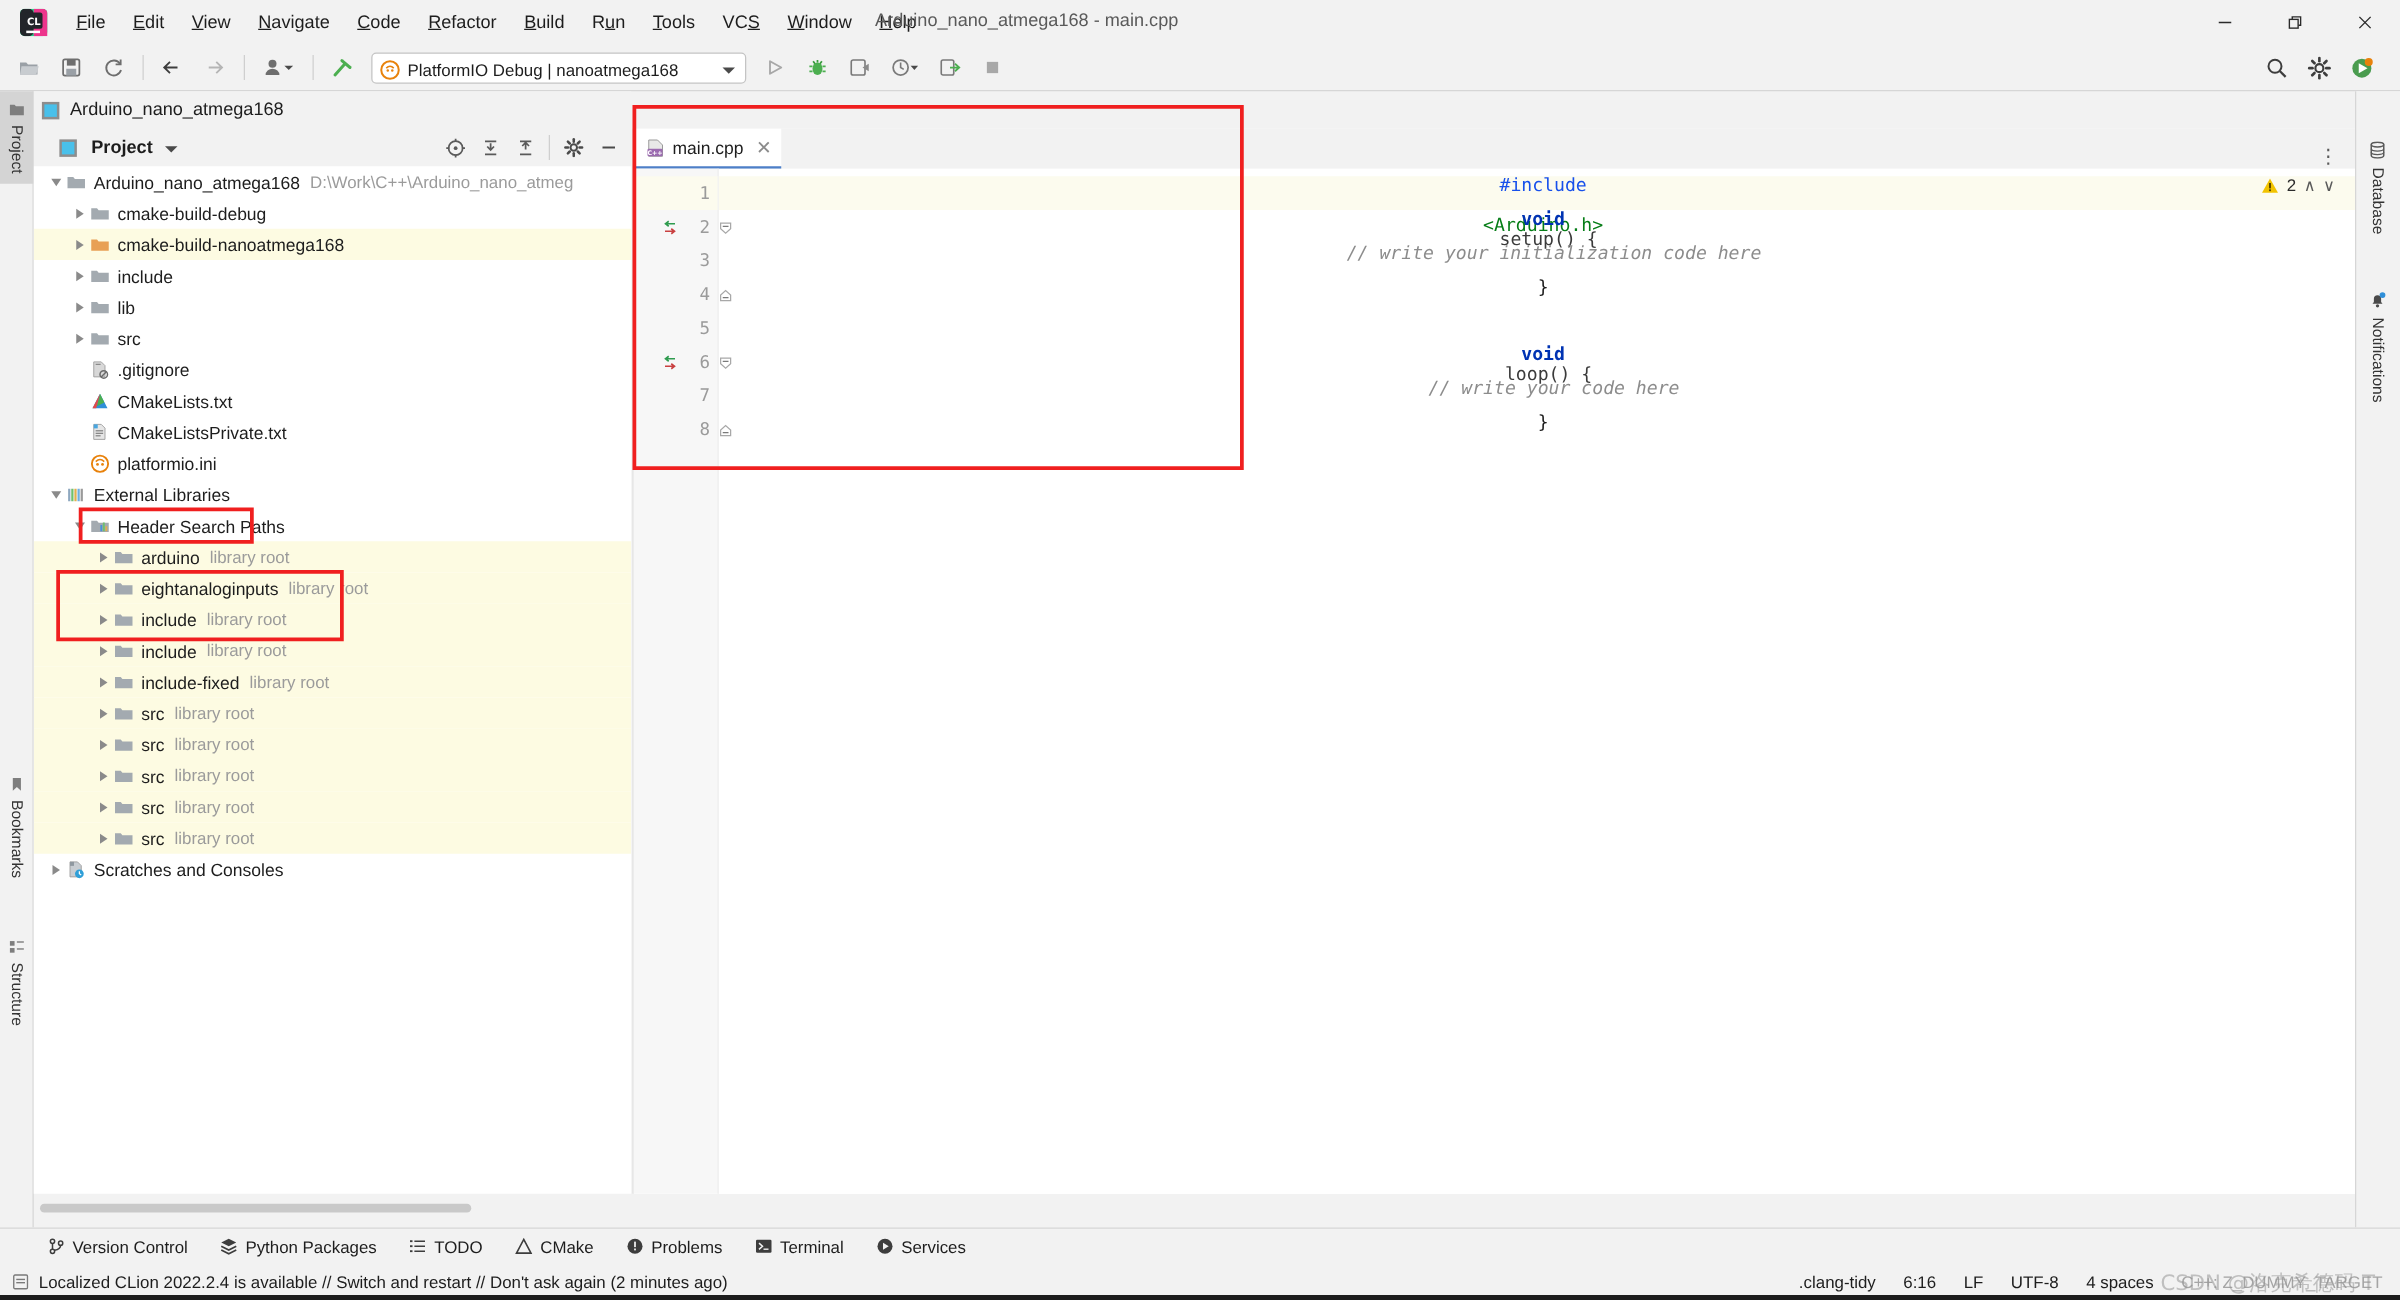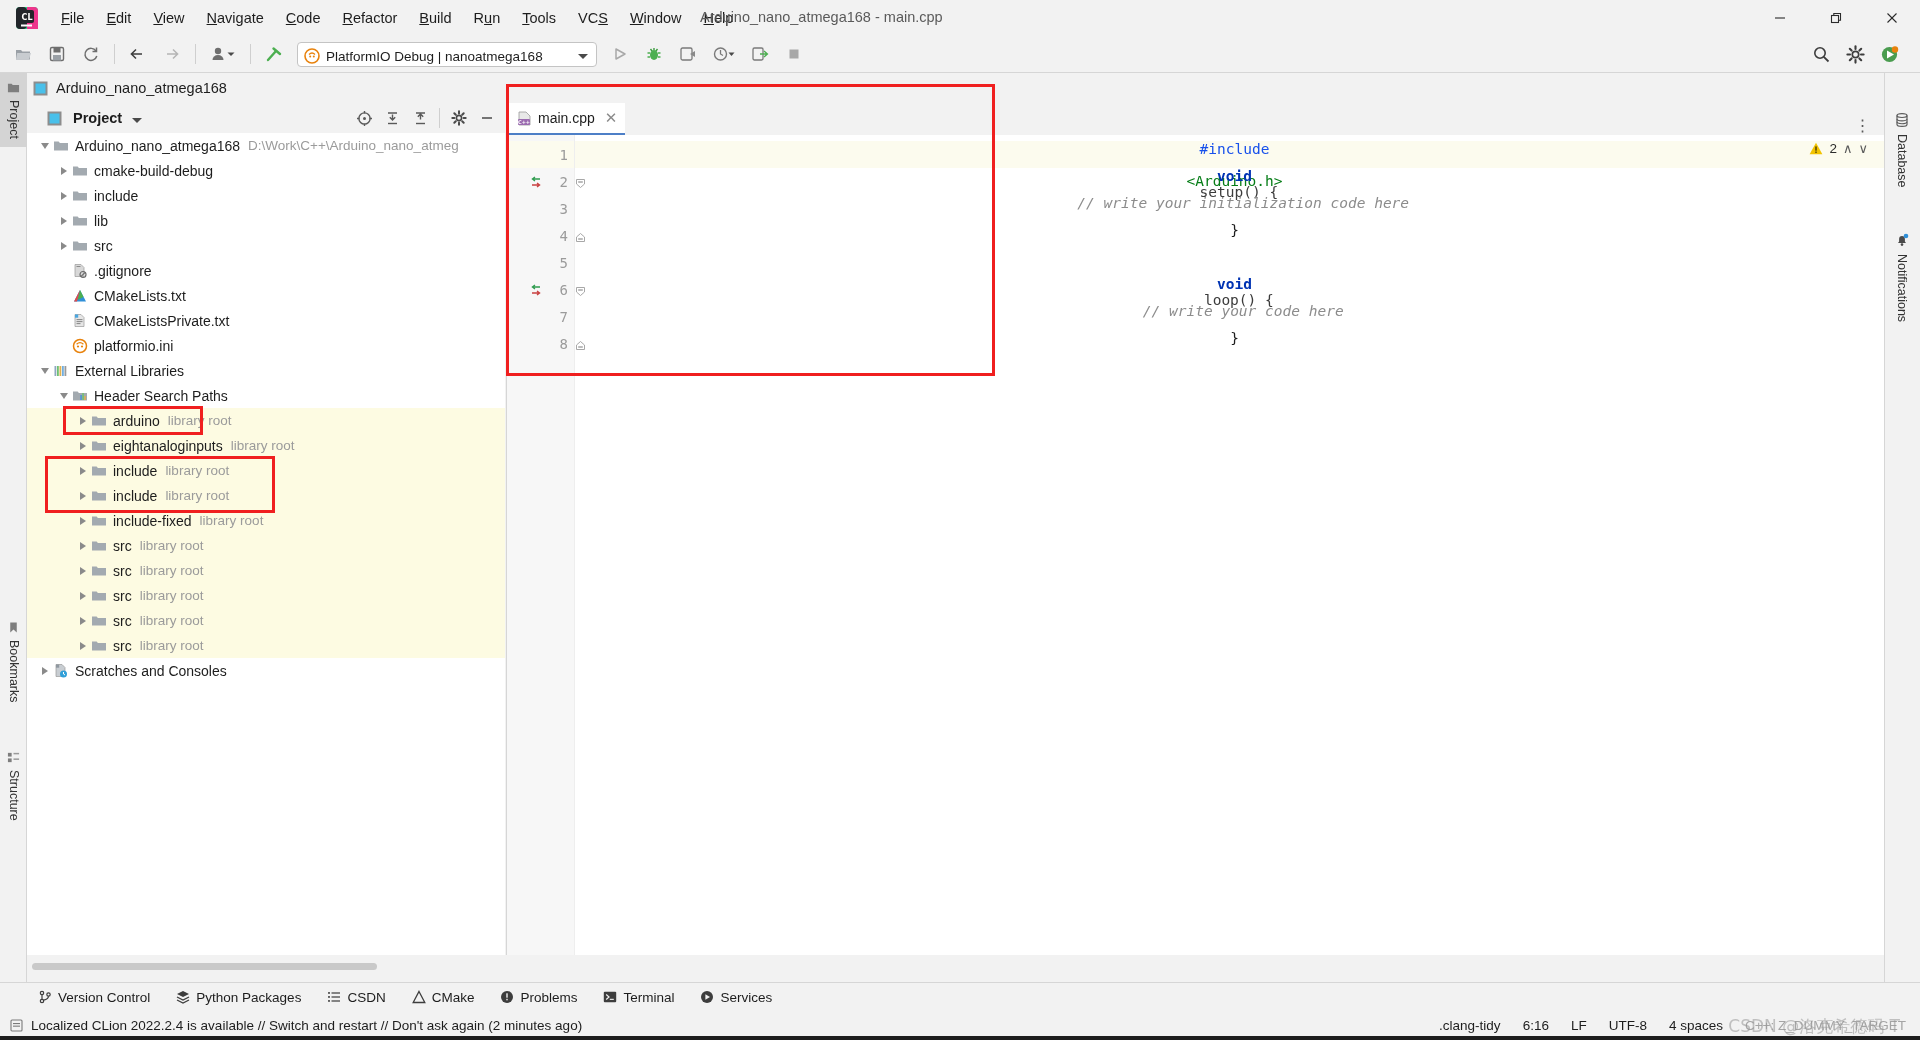--- a/index.html
+++ b/index.html
@@ -493,20 +493,30 @@
       </div>
       <div class="trow">
         <div style="width: 29px; flex: 0 0 auto;"></div>
         <div class="tw-arrow">
           <span class="arrow-r"></span>
         </div>
         <svg viewBox="0 0 16 16" class="tnode-icon">
           <path d="M1 3.5 h4.6 l1.3 1.6 H15 v7.4 H1 Z" fill="#a3aab0"></path>
         </svg>
         <span class="tlabel">cmake-build-debug</span>
+      </div>
+      <div class="trow hl">
+        <div style="width: 29px; flex: 0 0 auto;"></div>
+        <div class="tw-arrow">
+          <span class="arrow-r"></span>
+        </div>
+        <svg viewBox="0 0 16 16" class="tnode-icon">
+          <path d="M1 3.5 h4.6 l1.3 1.6 H15 v7.4 H1 Z" fill="#e8a055"></path>
+        </svg>
+        <span class="tlabel">cmake-build-nanoatmega168</span>
       </div>
       <div class="trow">
         <div style="width: 29px; flex: 0 0 auto;"></div>
         <div class="tw-arrow">
           <span class="arrow-r"></span>
         </div>
         <svg viewBox="0 0 16 16" class="tnode-icon">
           <path d="M1 3.5 h4.6 l1.3 1.6 H15 v7.4 H1 Z" fill="#a3aab0"></path>
         </svg>
         <span class="tlabel">include</span>
@@ -856,21 +866,21 @@
       </div>
       <div class="bb-item">
         <span class="bb-ic"><svg width="14" height="14" viewBox="0 0 14 14">
             <rect x="1" y="2.2" width="2" height="1.5" fill="#3d3d3d"></rect>
             <rect x="1" y="6.2" width="2" height="1.5" fill="#3d3d3d"></rect>
             <rect x="1" y="10.2" width="2" height="1.5" fill="#3d3d3d"></rect>
             <rect x="4.5" y="2.4" width="8.5" height="1.2" fill="#3d3d3d"></rect>
             <rect x="4.5" y="6.4" width="8.5" height="1.2" fill="#3d3d3d"></rect>
             <rect x="4.5" y="10.4" width="8.5" height="1.2" fill="#3d3d3d"></rect>
           </svg></span>
-        <span>CSDN</span>
+        <span>TODO</span>
       </div>
       <div class="bb-item">
         <span class="bb-ic"><svg width="14" height="14" viewBox="0 0 14 14">
             <path d="M7 1.5 L12.8 12.5 H1.2 Z" fill="none" stroke="#3d3d3d" stroke-width="1.3"></path>
           </svg></span>
         <span>CMake</span>
       </div>
       <div class="bb-item">
         <span class="bb-ic"><svg width="14" height="14" viewBox="0 0 14 14">
             <circle cx="7" cy="7" r="6" fill="#3d3d3d"></circle>

